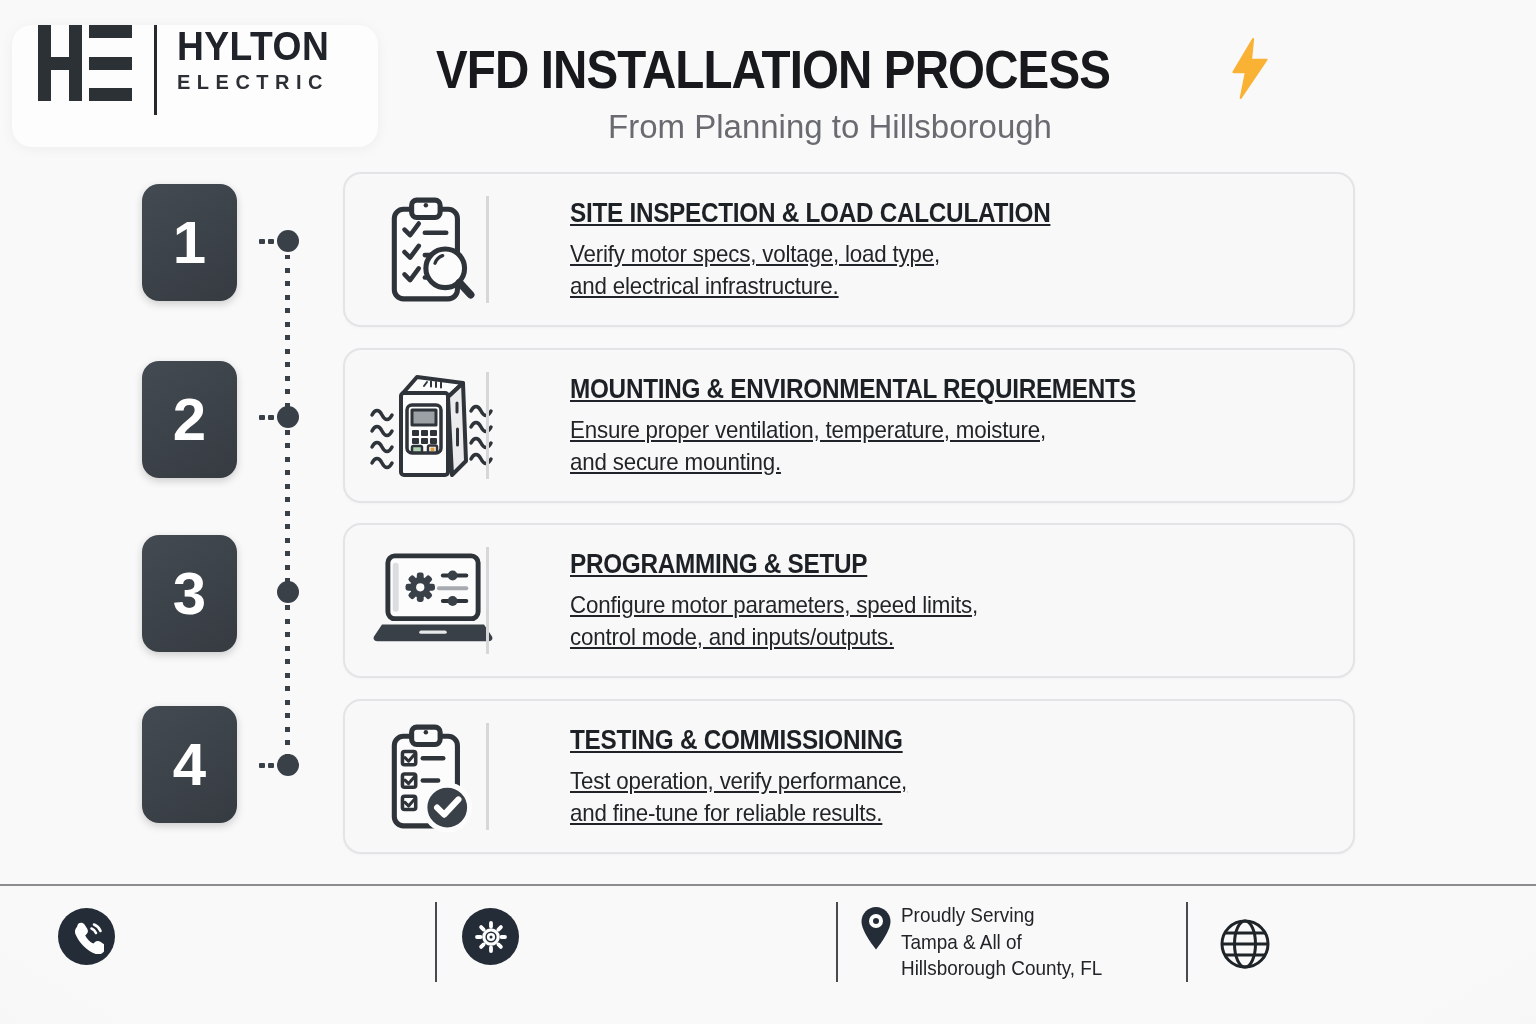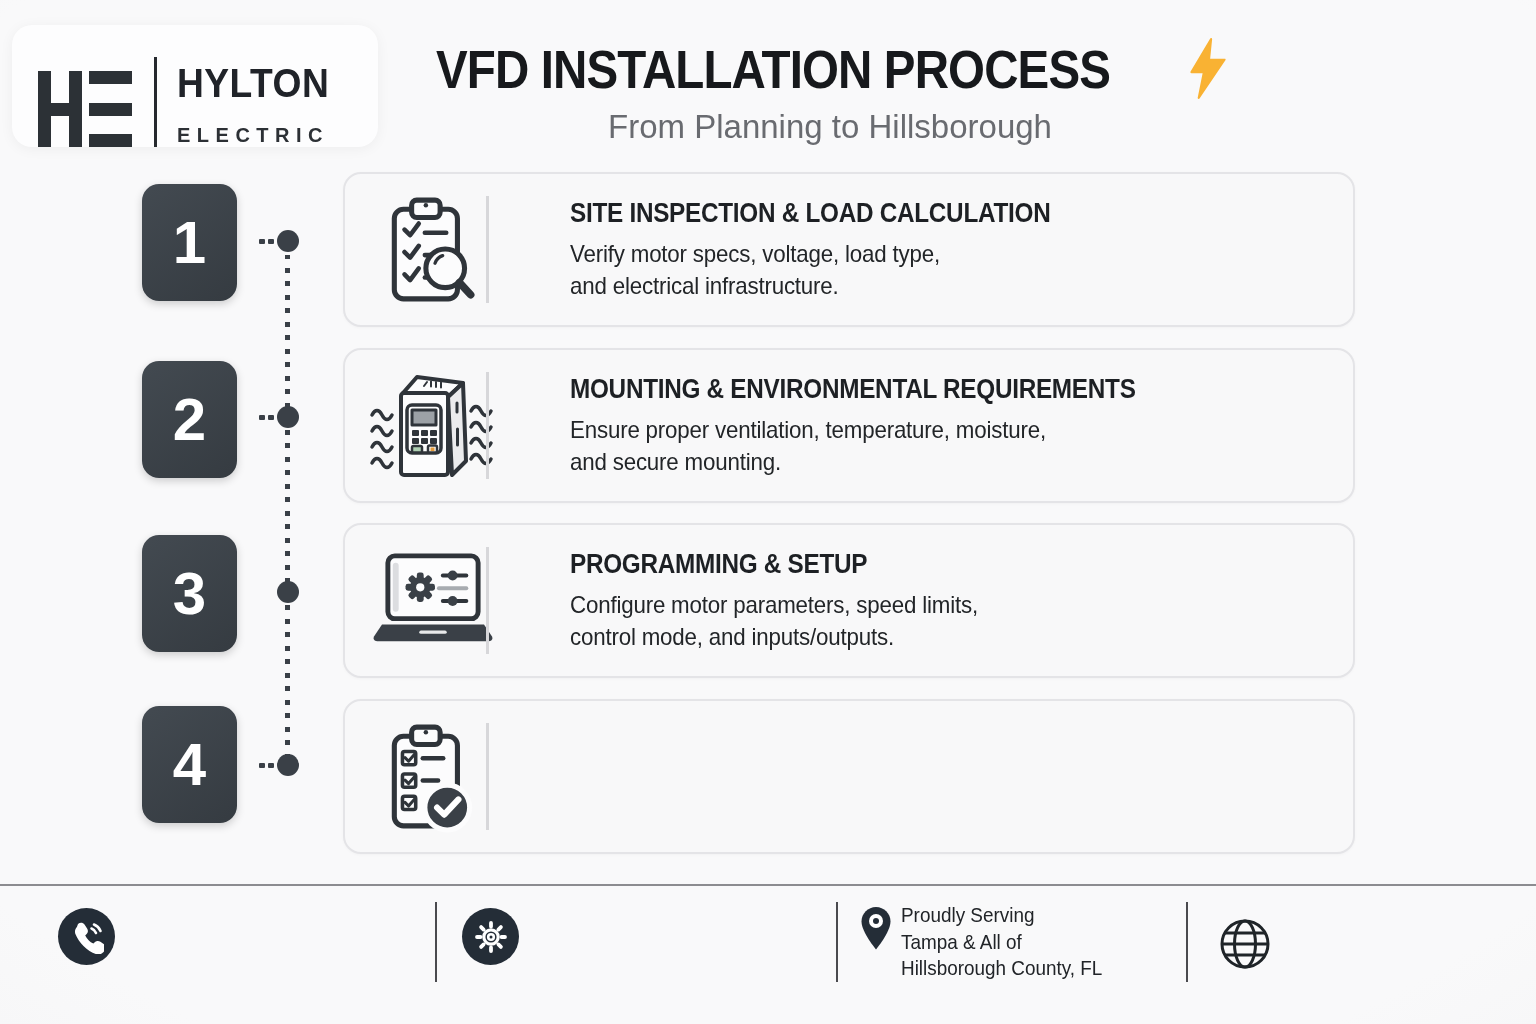--- a/index.html
+++ b/index.html
@@ -12,38 +12,38 @@
   .page {
     position:relative; width:1536px; height:1024px;
     background: radial-gradient(120% 120% at 50% 45%, #f9f9fa 55%, #ececee 100%);
   }
 
   
   .logo-card {
     position:absolute; left:12px; top:25px; width:366px; height:122px;
     background:#fdfdfe; border-radius:20px;
     box-shadow:0 2px 14px rgba(0,0,0,.05);
-    display:flex; align-items:flex-end; padding-left:26px;
+    display:flex; align-items:flex-start; padding-left:26px;
   }
   .monogram { position:relative; width:94px; height:76px; flex:0 0 auto; }
   .monogram div { position:absolute; background:#2c3136; }
   .m-v1 { left:0; top:0; width:13px; height:76px; }
   .m-cross { left:13px; top:32px; width:18px; height:13px; }
   .m-v2 { left:31px; top:0; width:13px; height:76px; }
   .m-e1 { left:51px; top:0; width:43px; height:13px; }
   .m-e2 { left:51px; top:32px; width:43px; height:13px; }
   .m-e3 { left:51px; top:63px; width:43px; height:13px; }
   .logo-rule { width:3px; height:90px; background:#26292e; margin:0 20px 0 22px; flex:0 0 auto; }
   .logo-name { font-size:40px; font-weight:800; letter-spacing:.5px; color:#202329;
                transform:scaleX(.93); transform-origin:left center; line-height:42px; }
-  .logo-sub  { font-size:20px; font-weight:700; letter-spacing:6.5px; color:#2c3035; margin-top:20px; }
+  .logo-sub  { font-size:20px; font-weight:700; letter-spacing:6.5px; color:#2c3035; margin-top:4px; }
 
   
   .header-block { position:absolute; left:390px; top:36px; width:880px; text-align:center; }
-  .title-row { display:flex; justify-content:flex-start; align-items:center; gap:32px; }
+  .title-row { display:flex; justify-content:space-between; align-items:center; gap:32px; }
   .main-title { font-size:54px; font-weight:700; letter-spacing:-1px; color:#17191c;
                 transform:scaleX(.88); transform-origin:center; white-space:nowrap; line-height:66px; }
   .subtitle { font-size:33px; color:#696b70; margin-top:6px; }
 
   
   .numbox {
     position:absolute; left:142px; width:95px; height:117px; border-radius:17px;
     background:linear-gradient(145deg,#434a51,#353b41);
     display:flex; align-items:center; justify-content:center;
     box-shadow:0 3px 8px rgba(0,0,0,.18);
@@ -58,21 +58,21 @@
 
   
   .card {
     position:absolute; left:343px; width:1012px; height:155px;
     background:#f8f8f9; border:2px solid #e4e4e7; border-radius:18px;
     box-shadow:0 1px 3px rgba(0,0,0,.03);
   }
   .icon-box { position:absolute; left:22px; top:0; width:132px; height:100%;
               display:flex; align-items:center; justify-content:center; }
   .card-divider { position:absolute; left:141px; top:22px; bottom:22px; width:2.5px; background:#d7d7da; }
-  .card-text { position:absolute; left:225px; top:50%; transform:translateY(-50%); width:760px; }
+  .card-text { position:absolute; left:225px; top:50%; transform:translateY(-50%); width:760px;text-decoration:underline; }
   .card-title { font-size:27px; font-weight:700; letter-spacing:-.3px; color:#1d2024;
                 transform:scaleX(.9); transform-origin:left center; white-space:nowrap; }
   .card-desc { font-size:24px; line-height:32px; color:#222528; margin-top:9px;
                white-space:pre-line; letter-spacing:-.2px;
                transform:scaleX(.93); transform-origin:left center; }
 
   
   .f-hairline { position:absolute; left:0; right:0; top:884px; height:2px; background:#8c8c90; }
   .badge { position:absolute; width:57px; height:57px; border-radius:50%; background:#242d37;
            display:flex; align-items:center; justify-content:center; }
@@ -259,20 +259,25 @@
         <rect x="18" y="53" width="13" height="13" rx="2" stroke-width="3.5"></rect>
         <path d="M20.5 59 l3.5 3.5 l6.5 -7.5" stroke-width="3"></path>
         <line x1="38" y1="59.5" x2="53" y2="59.5" stroke-width="4.5"></line>
         <rect x="18" y="75" width="13" height="13" rx="2" stroke-width="3.5"></rect>
         <path d="M20.5 81 l3.5 3.5 l6.5 -7.5" stroke-width="3"></path>
         <circle cx="62" cy="86" r="22" fill="#3a4047" stroke="#fcfcfd" stroke-width="5"></circle>
         <path d="M52 86 l7 7 l14 -15" stroke="#ffffff" stroke-width="6"></path>
       </svg>
     </div>
     <div class="card-divider"></div>
+    <div class="card-text">
+      <h2 class="card-title">TESTING &amp; COMMISSIONING</h2>
+      <p class="card-desc">Test operation, verify performance,
+and fine-tune for reliable results.</p>
+    </div>
   </section>
 
   <div class="f-hairline"></div>
 
   <div class="badge" style="left:58px; top:908px">
     <svg width="34" height="34" viewBox="0 0 34 34">
       <path d="M8 4 c2 -2 5 -1.7 6.5 .6 l2.6 3.8 c1.3 1.9 1 4.4 -.7 5.9 l-1.2 1.1 c1.8 3.6 4.6 6.4 8.2 8.2 l1.1 -1.2 c1.5 -1.7 4 -2 5.9 -.7 l3.8 2.6 c2.3 1.5 2.6 4.5 .6 6.5 l-1.8 1.8 c-1.8 1.8 -4.5 2.4 -6.9 1.5 C17.5 31.5 9 23 5.4 14 c-.9 -2.4 -.3 -5.1 1.5 -6.9 z" fill="#fff"></path>
       <path d="M21.5 8.5 a7.5 7.5 0 0 1 4.5 4.5 M24 4.5 a12 12 0 0 1 6.5 6.5" stroke="#fff" stroke-width="2.6" fill="none" stroke-linecap="round"></path>
     </svg>
   </div>

